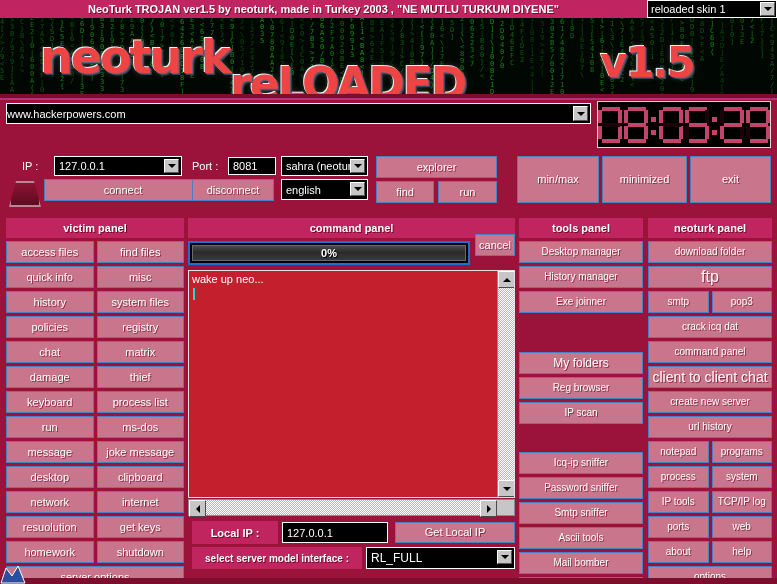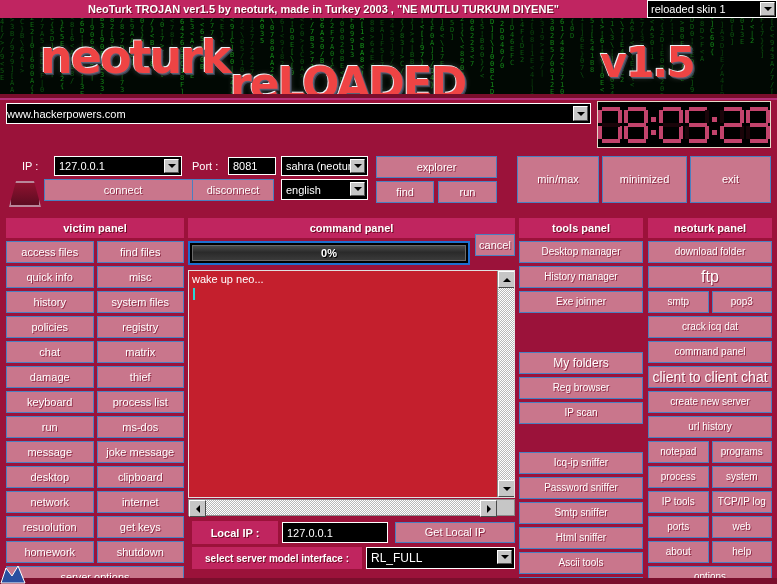--- a/index.html
+++ b/index.html
@@ -1362,21 +1362,20 @@
     <div class="grid2" id="toolsGrid" style="margin-top:3px;">
         <div class="btn full" style="font-size: 10px;">Desktop manager</div>
         <div class="btn full" style="font-size: 10px;">History manager</div>
         <div class="btn full" style="font-size: 10px;">Exe joinner</div>
         <div class="btn full" style="font-size: 12px; margin-top: 36px;">My folders</div>
         <div class="btn full" style="font-size: 10px;">Reg browser</div>
         <div class="btn full" style="font-size: 10px;">IP scan</div>
         <div class="btn full" style="font-size: 10px; margin-top: 25px;">Icq-ip sniffer</div>
         <div class="btn full" style="font-size: 10px;">Password sniffer</div>
         <div class="btn full" style="font-size: 10px;">Smtp sniffer</div>
-        <div class="btn full" style="font-size: 10px;">Html sniffer</div>
         <div class="btn full" style="font-size: 10px;">Ascii tools</div>
         <div class="btn full" style="font-size: 10px;">Mail bomber</div>
         <div class="btn full" style="font-size: 10px;">Skin manager</div>
         <div class="btn full" style="font-size: 10px;">Icon changer</div>
       </div>
   </div>
 
   <div class="col" style="left:648px;top:218px;width:124px;">
     <div class="panel-hdr">neoturk panel</div>
     <div class="grid2" id="neoGrid" style="margin-top:3px;">

